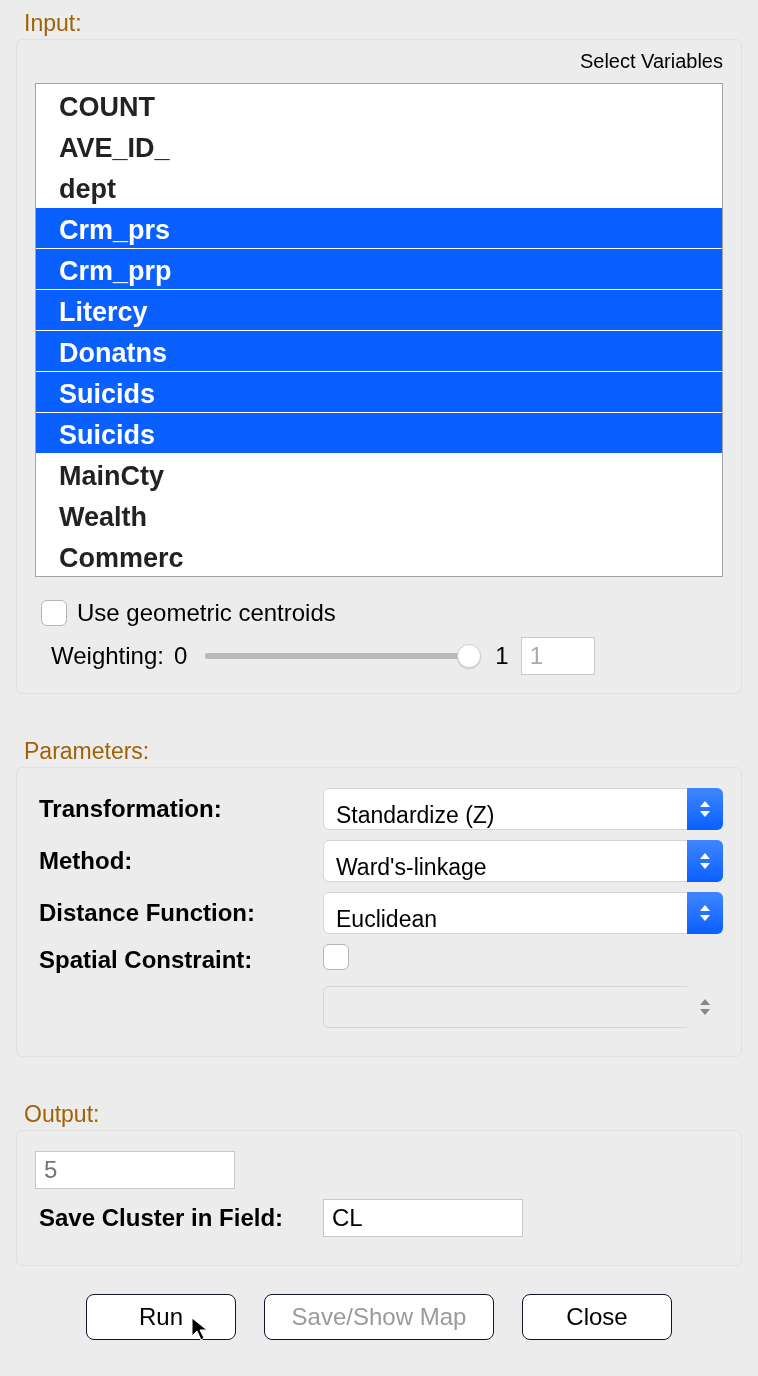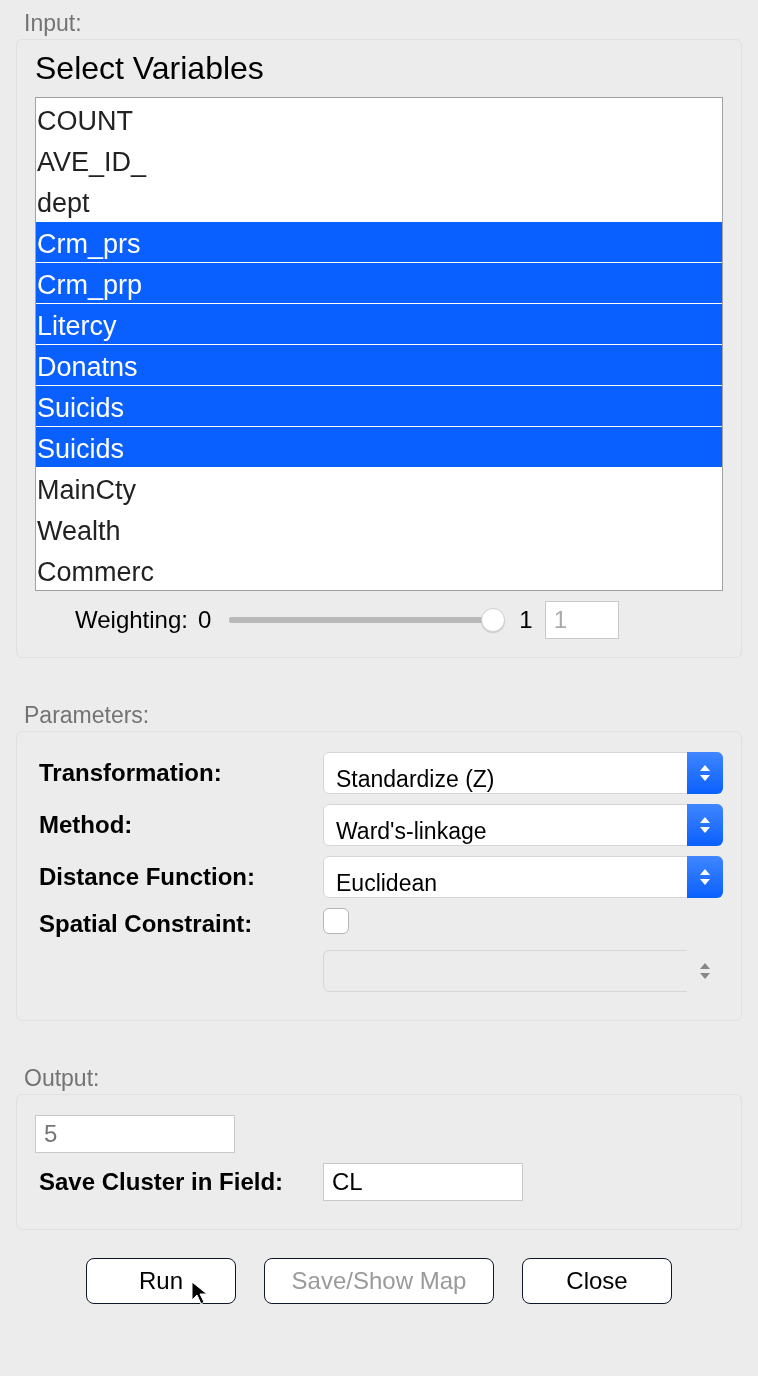--- a/index.html
+++ b/index.html
@@ -22,68 +22,69 @@
     height: 1376px;
     background: var(--bg);
     font-family: -apple-system, "Helvetica Neue", Arial, sans-serif;
     font-size: 24px;
     color: var(--text);
     padding: 0 0 20px 0;
   }
   .section-label {
     font-size: 23px;
     padding: 10px 0 2px 24px;
-    color: #737373;
+    color: #a16207;
   }
   .section-title-center {
-    text-align: left;
-    font-size: 32px;
+    text-align: right;
+    font-size: 20px;
     padding: 4px 0 6px 0;
   }
   .panel {
     margin: 0 16px;
     background: var(--panel-bg);
     border: 1px solid #e0e0e0;
     border-radius: 6px;
     padding: 10px 18px 18px;
   }
   .input-panel {
     padding-top: 6px;
   }
   .listbox {
     border: 1px solid var(--list-border);
     background: #ffffff;
     height: 494px;
     overflow: hidden;
     margin-top: 4px;
   }
   .list-item {
-    padding: 2px 10px 2px 1px;
+    padding: 2px 10px 2px 23px;
     font-size: 27px;
     line-height: 40px;
     height: 41px;
     color: #222;
     border-top: 1px solid transparent;
+    font-weight: bold;
   }
   .list-item.sel {
     background: var(--selected-bg);
     color: var(--selected-text);
     border-top: 1px solid #ffffff;
   }
   .row {
     display:flex;
     align-items:center;
   }
   .checkbox-row { margin-top: 22px; margin-left:6px; }
   .mac-check {
     width:26px; height:26px; border-radius:6px;
     background:#fff; border:1px solid #b5b5b5;
     margin-right:10px; display:inline-block;
   }
-  .weight-row { margin-left: 40px; margin-top: 10px; gap:10px; }
+  .weight-row { margin-left: 16px; margin-top: 10px; gap:10px; }
   .slider-wrap { display:flex; align-items:center; gap:12px; flex:1; }
   .slider {
     position:relative; height: 6px; flex:1; margin: 0 6px;
     background: var(--slider-track); border-radius:3px; max-width: 272px;
   }
   .slider .fill { position:absolute; left:0; top:0; bottom:0; width:100%; background:#bab9b9; border-radius:3px; }
   .slider .thumb {
     position:absolute; right:-4px; top:50%; transform:translateY(-50%);
     width:24px;height:24px;border-radius:50%;
     background:#fff; border:1px solid #cfcfcf;
@@ -170,20 +171,24 @@
       <div class="list-item sel">Crm_prp</div>
       <div class="list-item sel">Litercy</div>
       <div class="list-item sel">Donatns</div>
       <div class="list-item sel">Suicids</div>
       <div class="list-item sel">Suicids</div>
       <div class="list-item">MainCty</div>
       <div class="list-item">Wealth</div>
       <div class="list-item">Commerc</div>
     </div>
 
+  <div class="row checkbox-row">
+    <span class="mac-check"></span>
+    <span>Use geometric centroids</span>
+  </div>
 
   <div class="row weight-row">
     <span>Weighting:</span>
     <div class="slider-wrap">
       <span>0</span>
       <div class="slider">
         <div class="fill"></div>
         <div class="thumb"></div>
       </div>
       <span>1</span>

